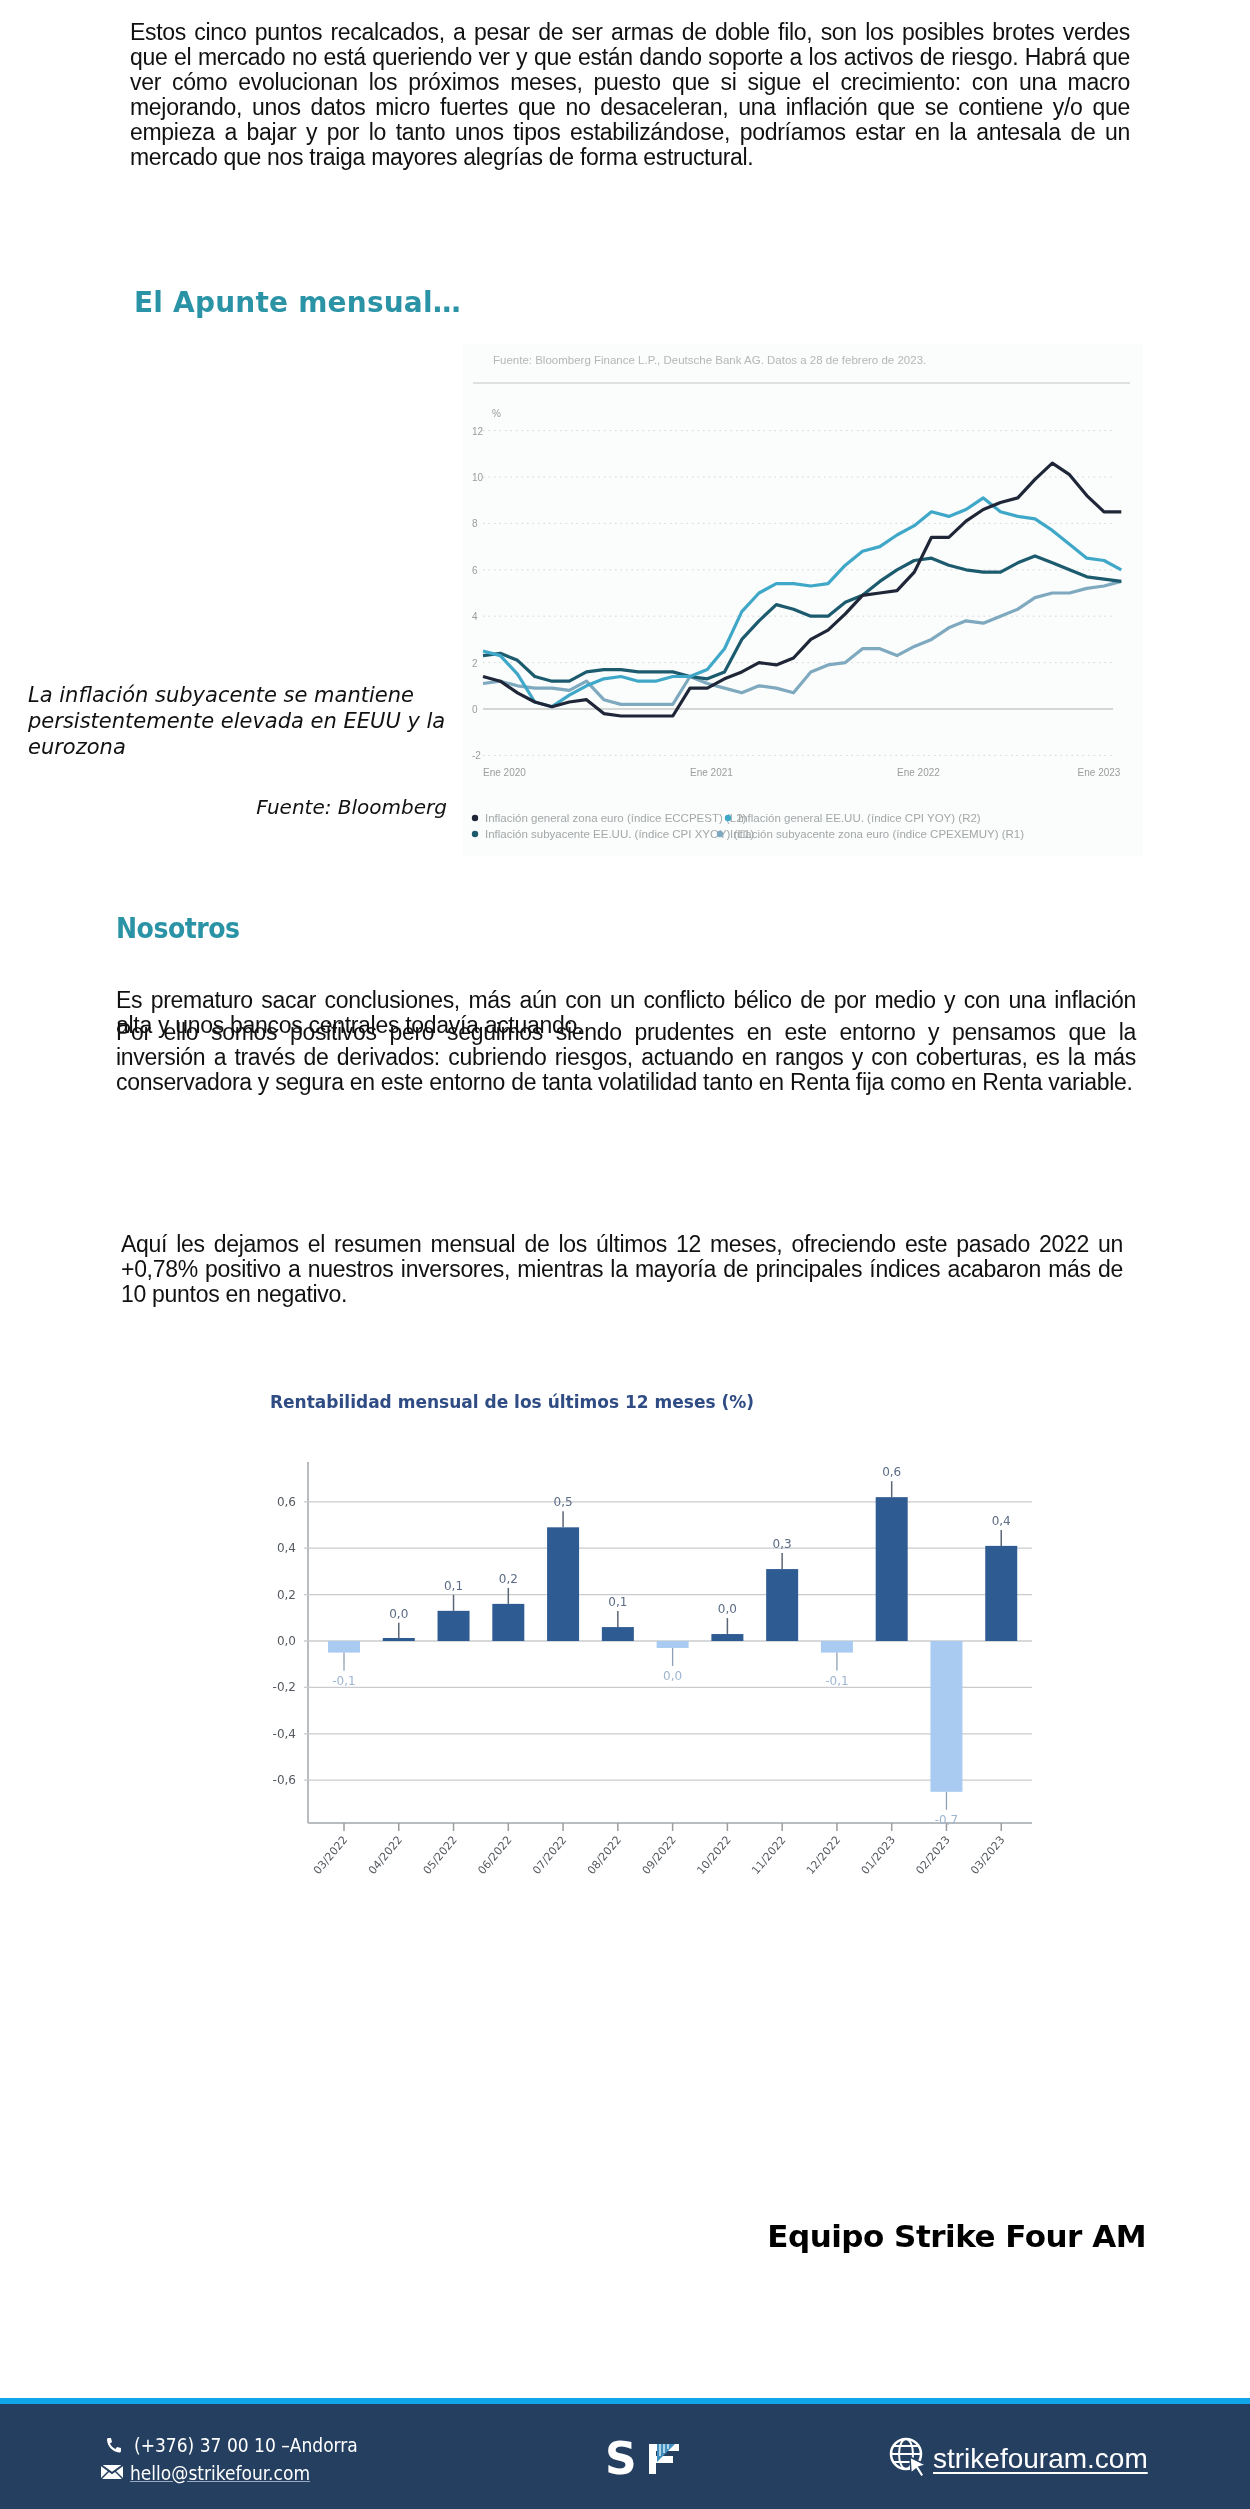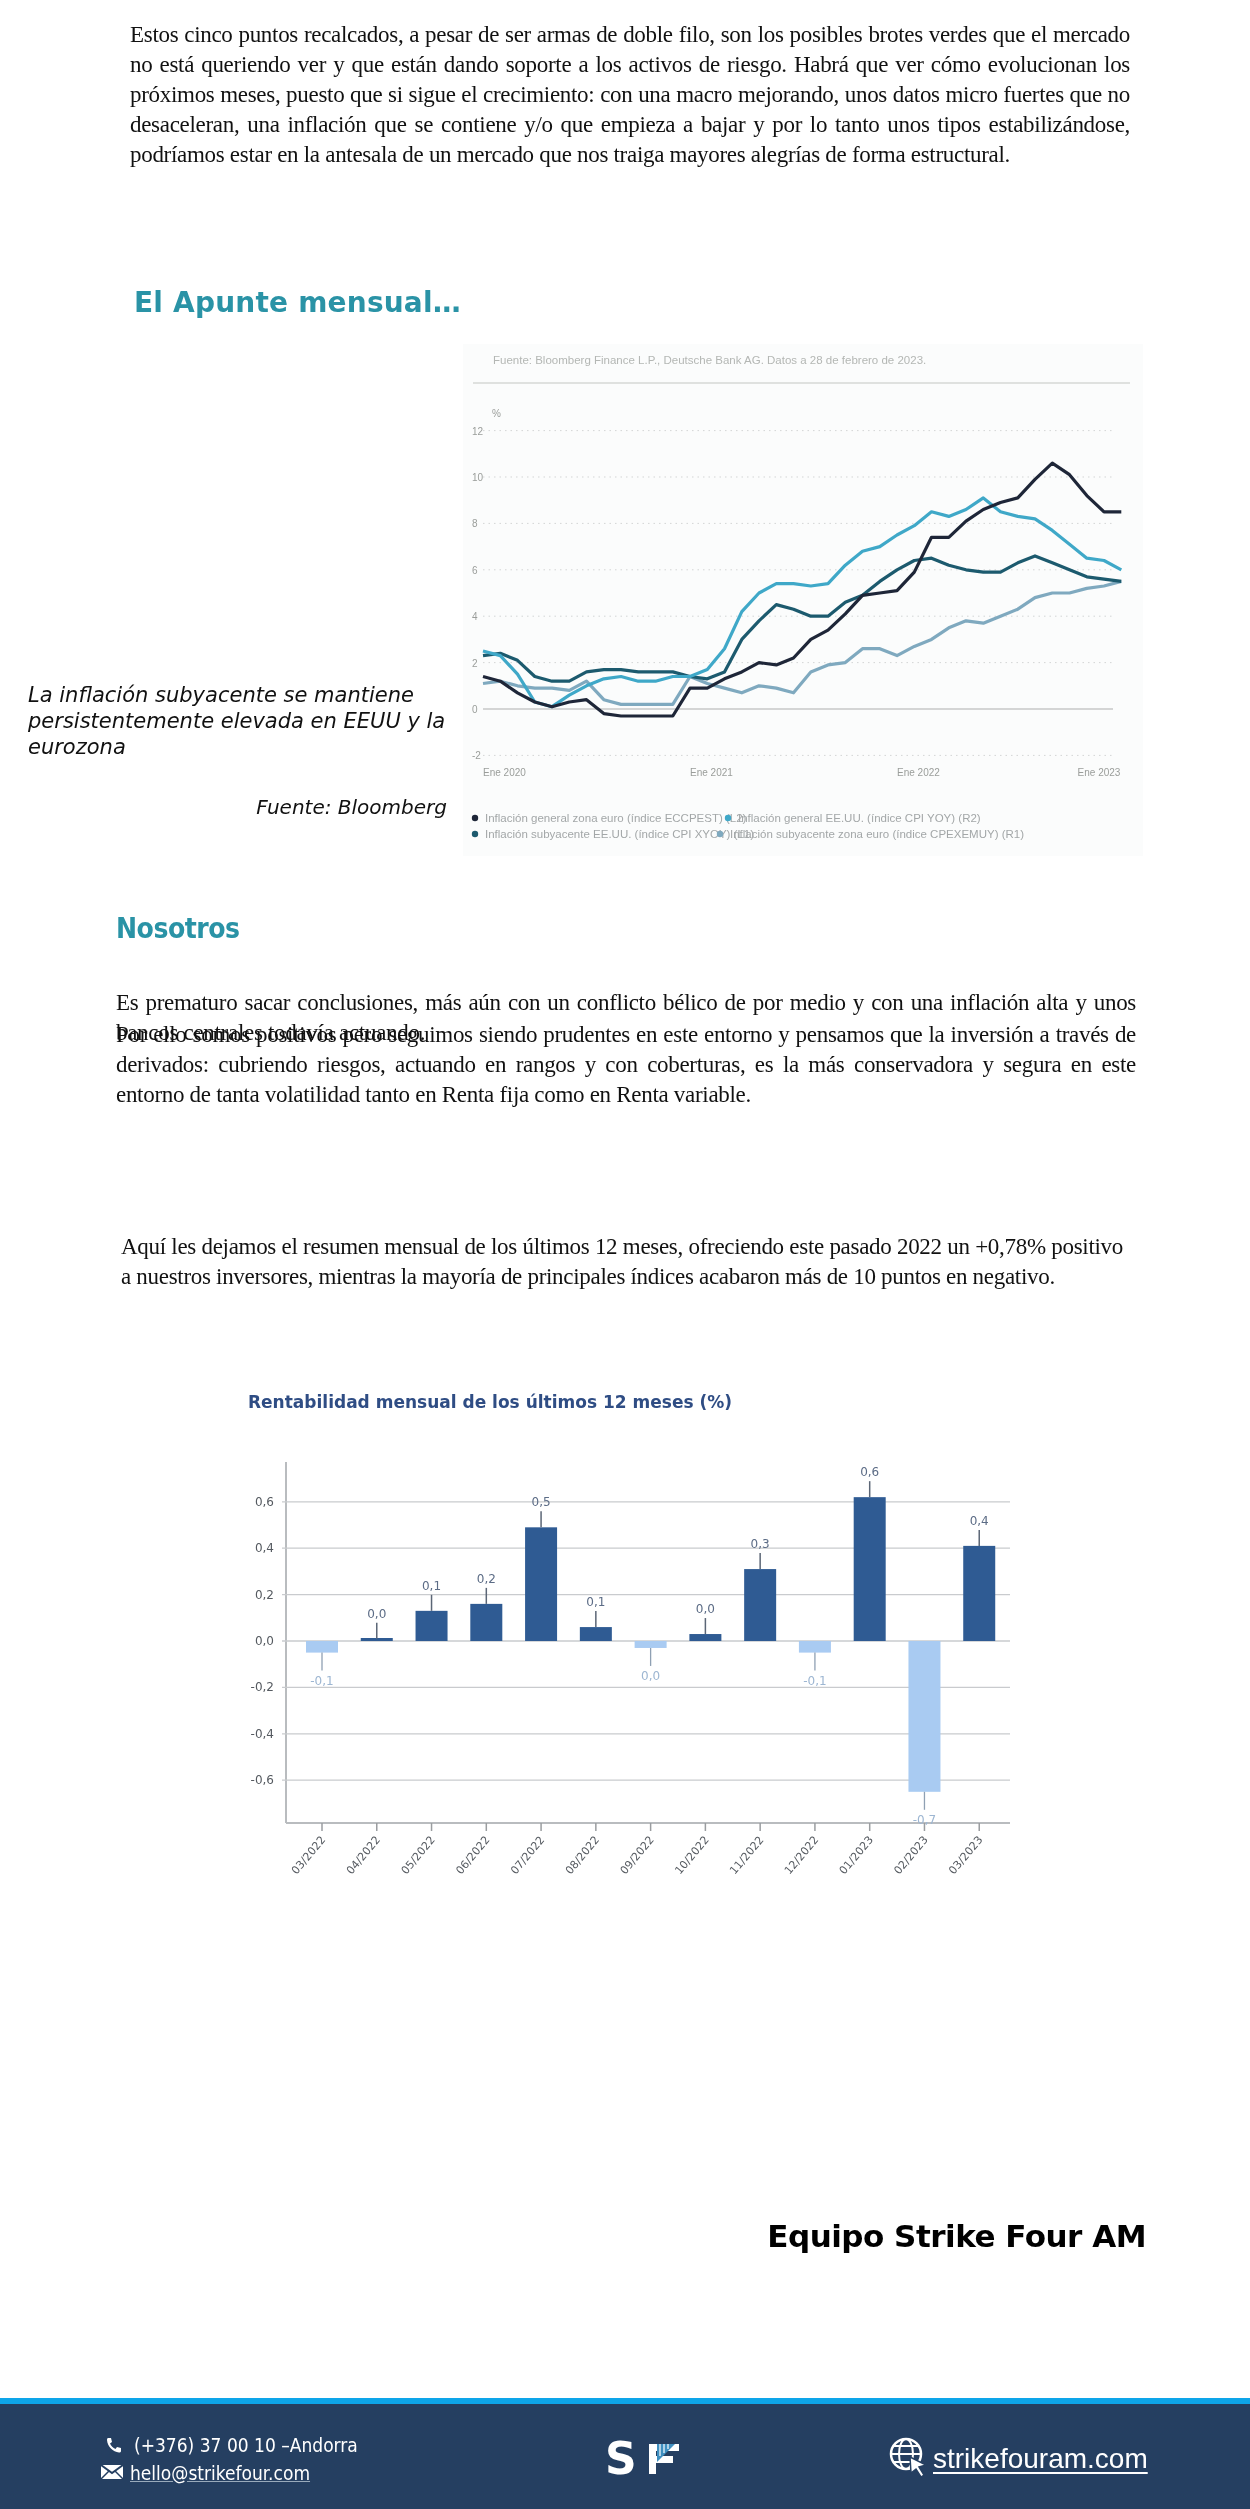--- a/index.html
+++ b/index.html
@@ -1,24 +1,24 @@
 <!DOCTYPE html>
 <html><head>
 <meta charset="utf-8">
 <style>
   * { box-sizing: border-box; margin: 0; padding: 0; }
   html, body { width: 1250px; height: 2509px; background: #ffffff; }
   body { position: relative; font-family: "DejaVu Sans", sans-serif; color: #000; overflow: hidden; }
 
   .para {
     position: absolute;
-    font-family: Liberation Serif, serif;
+    font-family: Liberation Sans, sans-serif;
     font-stretch: condensed;
     font-size: 23px;
-    line-height: 30px;
+    line-height: 25px;
     text-align: justify;
     text-align-last: left;
     color: #111;
     letter-spacing: -0.3px;
   }
   #p-intro { left: 130px; top: 20px; width: 1000px; }
   #p-nos1  { left: 116px; top: 988px; width: 1020px; }
   #p-nos2  { left: 116px; top: 1020px; width: 1020px; }
   #p-nos3  { left: 121px; top: 1232px; width: 1002px; }
 
@@ -44,21 +44,21 @@
   #infl-chart {
     position: absolute; left: 463px; top: 344px; width: 680px; height: 512px;
     background: #fbfcfc;
   }
   #infl-chart svg { position: absolute; left: 0; top: 0; }
   .infl-src { font-family: "Liberation Sans", sans-serif; font-size: 11.5px; fill: #b4b7b4; }
   .infl-tick { font-family: "Liberation Sans", sans-serif; font-size: 10px; fill: #9a9d9a; }
   .infl-leg { font-family: "Liberation Sans", sans-serif; font-size: 11.5px; fill: #a3a7a8; }
 
   
-  #bar-chart { position: absolute; left: 230px; top: 1370px; width: 800px; height: 540px; }
+  #bar-chart { position: absolute; left: 252px; top: 1370px; width: 800px; height: 540px; }
   #bar-chart svg { position: absolute; left: 0; top: 0; }
   .bar-title { font-family: "DejaVu Sans", sans-serif; font-size: 17px; font-weight: bold; fill: #2f4d84; }
   .bar-ytick { font-family: "DejaVu Sans", sans-serif; font-size: 12px; fill: #555a60; }
   .bar-xtick { font-family: "DejaVu Sans", sans-serif; font-size: 11px; fill: #555a60; }
   .bar-lbl-pos { font-family: "DejaVu Sans", sans-serif; font-size: 12px; fill: #5c6c86; }
   .bar-lbl-neg { font-family: "DejaVu Sans", sans-serif; font-size: 12px; fill: #9db6d2; }
 
   #signature {
     position: absolute; right: 104px; top: 2218px;
     font-family: "DejaVu Sans", sans-serif; font-weight: bold; font-size: 31px; color: #000;

